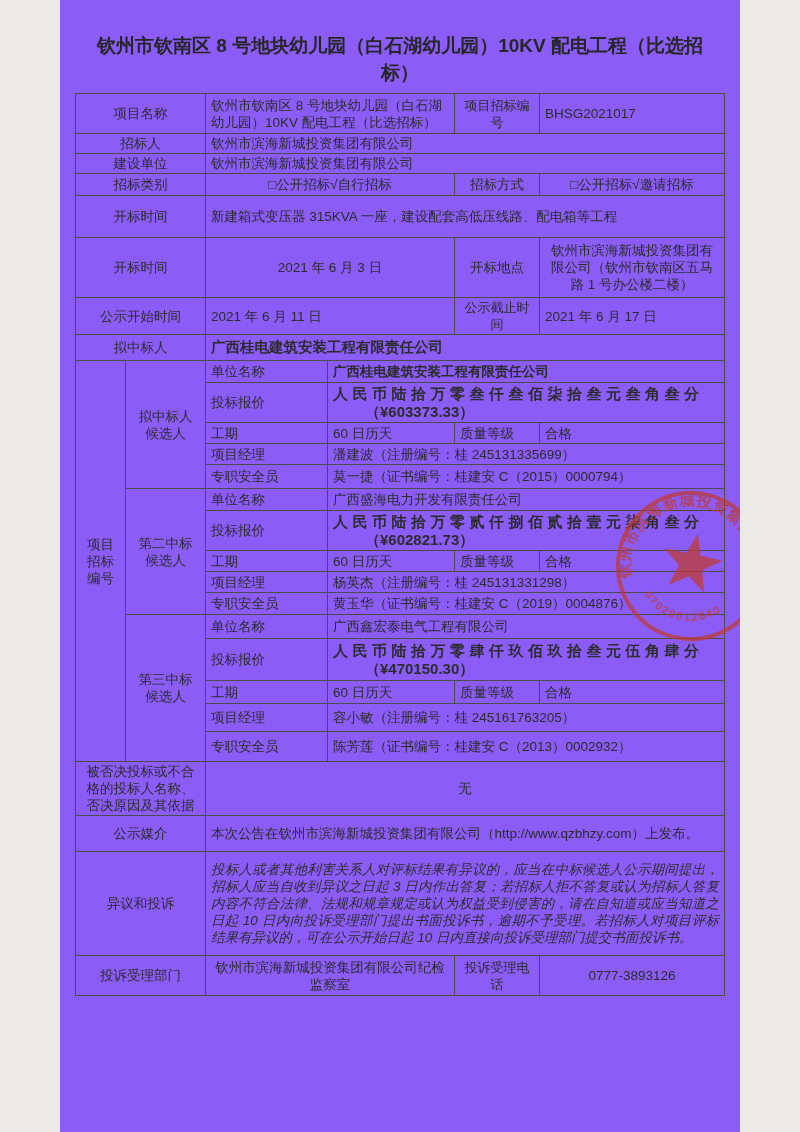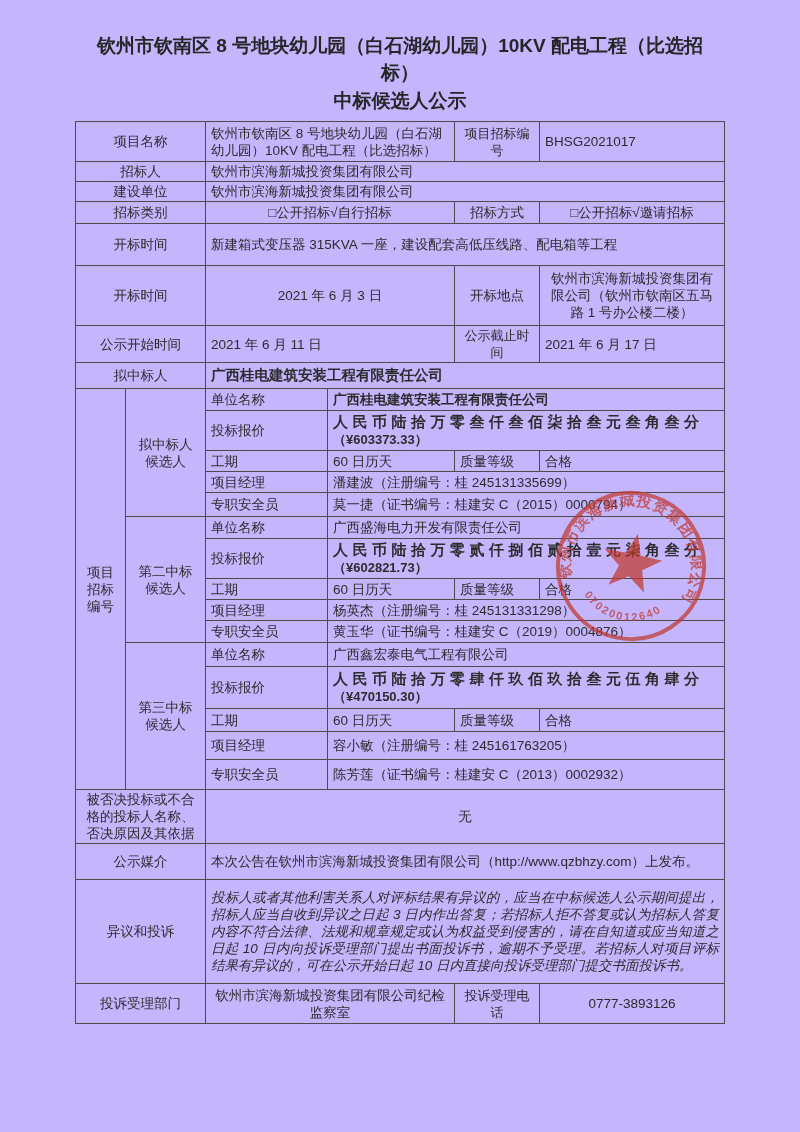--- a/index.html
+++ b/index.html
@@ -1,19 +1,19 @@
 <!DOCTYPE html>
 <html><head>
 <meta charset="utf-8">
 <style>
   html,body{margin:0;padding:0;}
   body{background:#eceae6;}
   .page{
-    width:800px;height:1132px;margin:0 auto;position:relative;
-    background:#c4b5fd;
+    width:680px;height:1132px;margin:0 auto;position:relative;
+    background:#8b5cf6;
     font-family:"Liberation Sans","DejaVu Sans",sans-serif;
     color:#2c2c2c;overflow:hidden;
   }
   .title-block{padding-top:32px;text-align:center;}
   .doc-title{
     width:622px;margin:0 auto;font-size:19px;font-weight:bold;
     line-height:27px;color:#262626;
   }
   .doc-subtitle{
     font-size:19px;font-weight:bold;line-height:27px;color:#262626;margin-top:1px;
@@ -25,37 +25,36 @@
   table.doc-table td{
     border:1px solid #4c4c4c;padding:1px 5px;vertical-align:middle;
     line-height:17px;word-break:break-all;
   }
   td.lbl{text-align:center;padding:1px 2px;}
   td.tight{padding:1px 0;font-size:13px;}
   td.ctr{text-align:center;}
   .bold{font-weight:bold;}
   td.winner{font-weight:bold;font-size:14.5px;}
   .bid-cn{display:block;font-weight:bold;font-size:15px;letter-spacing:4.5px;white-space:nowrap;line-height:19px;}
-  .bid-amt{display:block;font-weight:bold;font-size:13px;line-height:18px;}
+  .bid-amt{display:block;font-weight:bold;font-size:15px;line-height:18px;margin-left:32px;}
   td.just{text-align:justify;line-height:17.2px;padding:2px 6px;font-style:italic;}
   .blk{display:block;}
   
   .seal{
     position:absolute;left:551px;top:486px;width:160px;height:160px;
     transform:rotate(12deg);opacity:0.72;pointer-events:none;z-index:5;
   }
 </style>
 </head>
 <body>
 
 <div class="page">
 
   <div class="title-block">
     <div class="doc-title">钦州市钦南区 8 号地块幼儿园（白石湖幼儿园）10KV 配电工程（比选招标）</div>
-    <div class="doc-subtitle">中标候选人公示</div>
   </div>
 
   <table class="doc-table">
     <colgroup>
       <col style="width:50px">
         <col style="width:80px">
         <col style="width:122px">
       <col style="width:127px">
         <col style="width:85px">
         <col style="width:185px">

